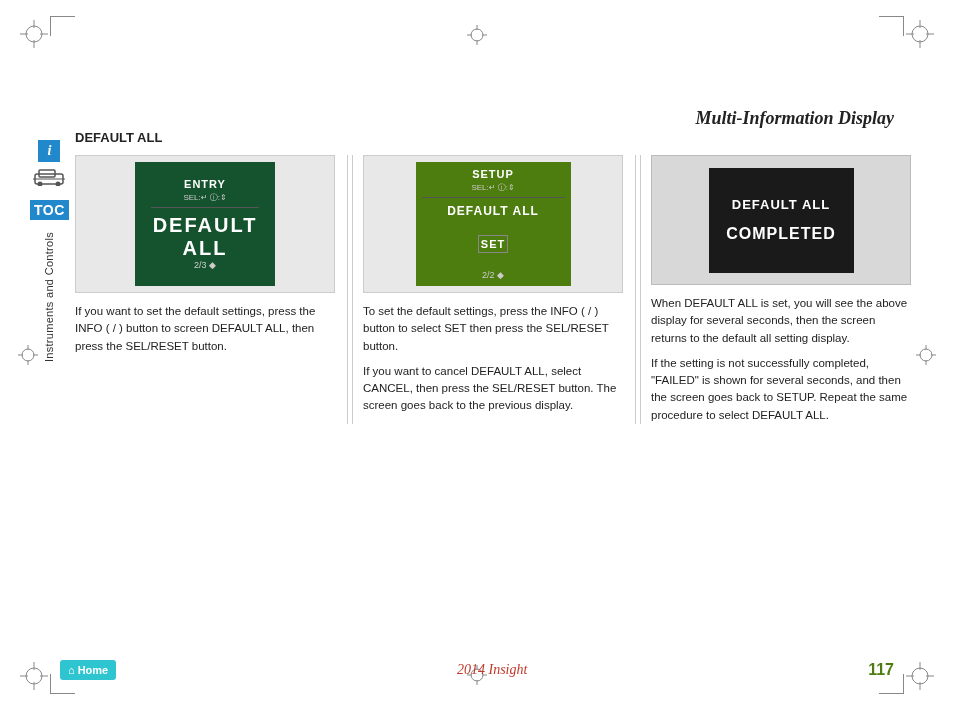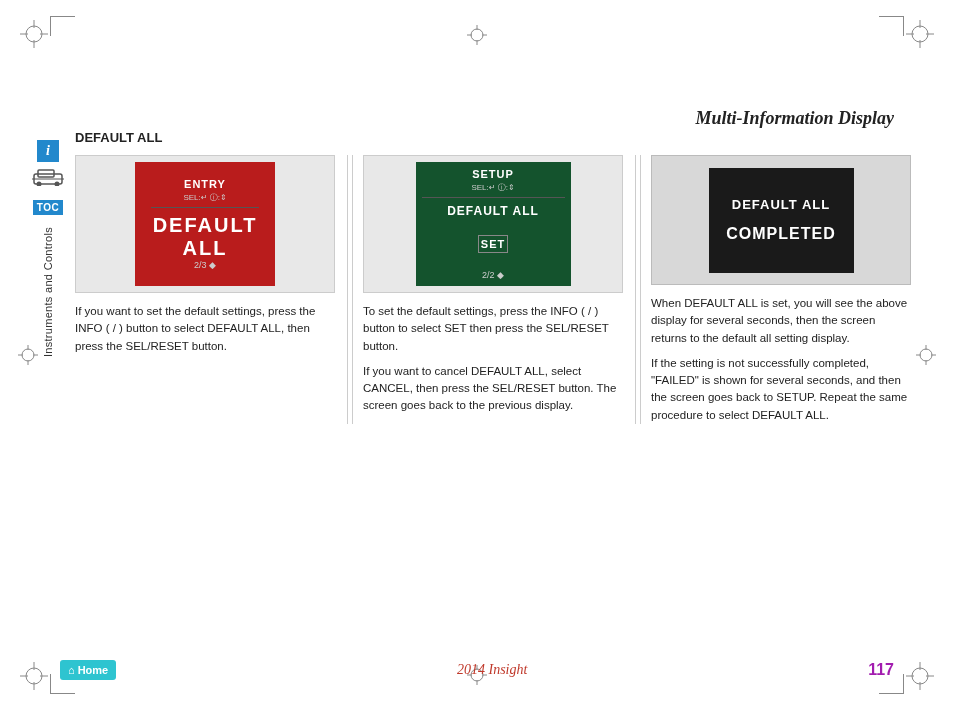--- a/index.html
+++ b/index.html
@@ -71,21 +71,21 @@
       width: 36px;
       height: 22px;
       display: flex;
       align-items: center;
       justify-content: center;
     }
 
     .toc-box {
       background: #2288cc;
       color: white;
-      font-size: 10px;
+      font-size: 14px;
       font-weight: bold;
       padding: 2px 4px;
       letter-spacing: 0.5px;
       margin-top: 8px;
     }
 
     .sidebar-text {
       writing-mode: vertical-rl;
       transform: rotate(180deg);
       font-size: 11px;
@@ -128,32 +128,32 @@
       border: 1px solid #ccc;
       padding: 6px;
       margin-bottom: 10px;
       min-height: 130px;
       display: flex;
       align-items: center;
       justify-content: center;
     }
 
     .display-inner {
-      background: #b91c1c;
+      background: #14532d;
       color: white;
       width: 140px;
       min-height: 110px;
       padding: 16px;
       font-family: Arial, sans-serif;
       display: flex;
       flex-direction: column;
     }
 
     .display-inner-wide {
-      background: #14532d;
+      background: #4d7c0f;
       color: white;
       width: 155px;
       min-height: 110px;
       padding: 6px;
       font-family: Arial, sans-serif;
       display: flex;
       flex-direction: column;
     }
 
     .d-header {
@@ -279,21 +279,21 @@
     .footer-title {
       font-size: 14px;
       color: #c0392b;
       font-style: italic;
       font-family: Georgia, serif;
     }
 
     .page-number {
       font-size: 16px;
       font-weight: bold;
-      color: #a21caf;
+      color: #4d7c0f;
     }
 
     
     .col-divider {
       width: 1px;
       background: #ccc;
       margin: 0 4px;
     }
 
     
@@ -424,21 +424,21 @@
           <div style="border-top:1px solid #555;margin-bottom:6px;"></div>
           <div class="d-main-text">
             <div>DEFAULT</div>
             <div>ALL</div>
           </div>
           <div class="d-footer">
             <span>2/3 ◆</span>
           </div>
         </div>
       </div>
-      <div class="col-text">If you want to set the default settings, press the INFO (   /   ) button to select DEFAULT ALL, then press the SEL/RESET button.</div>
+      <div class="col-text">If you want to set the default settings, press the INFO (   /   ) button to screen DEFAULT ALL, then press the SEL/RESET button.</div>
     </div>
 
     <div class="col-divider"></div>
 
     <div class="col vertical-divider">
       <div class="display-screen">
         <div class="display-inner-wide">
           <div class="d-header">SETUP</div>
           <div class="d-nav">SEL:↵   ⓘ:⇕</div>
           <div style="border-top:1px solid #555;margin-bottom:6px;"></div>

